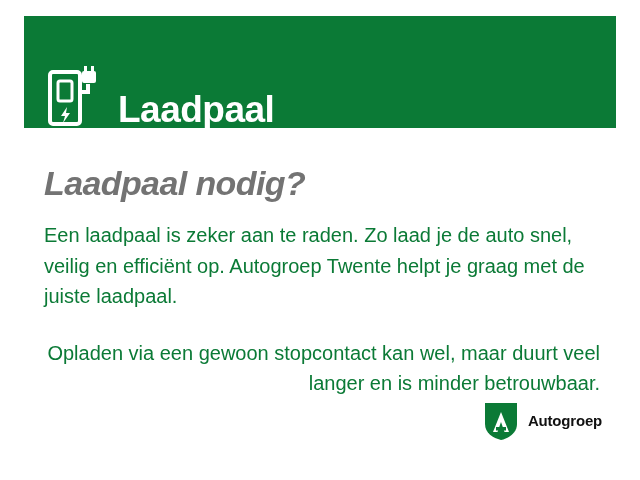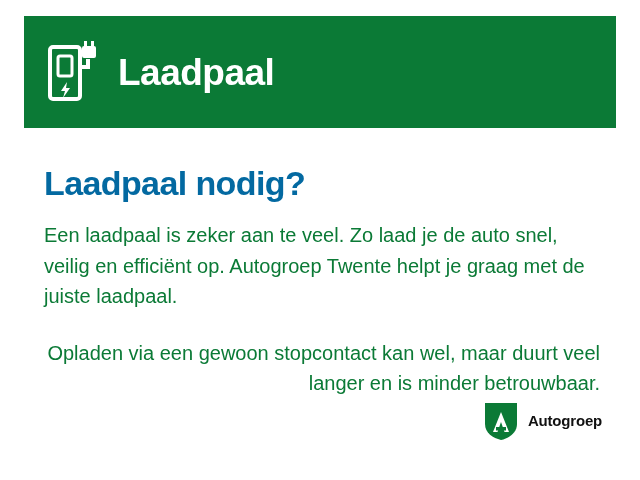--- a/index.html
+++ b/index.html
@@ -20,21 +20,21 @@
   }
   
   .header {
     position: absolute;
     left: 24px;
     top: 16px;
     width: 592px;
     height: 112px;
     background: #0b7a36;
     display: flex;
-    align-items: center;
+    align-items: flex-end;
     padding-left: 24px;
   }
   .header-icon {
     width: 52px;
     height: 62px;
     flex: 0 0 auto;
     margin-right: 18px;
   }
   .header-title {
     color: #ffffff;
@@ -43,26 +43,27 @@
     letter-spacing: -0.5px;
     line-height: 1;
   }
   .content {
     position: absolute;
     left: 44px;
     top: 165px;
     width: 556px;
   }
   .headline {
-    color: #0369a1;
+    color: #737373;
     font-size: 34px;
     font-weight: bold;
     letter-spacing: -0.6px;
     margin: 0 0 18px 0;
     line-height: 1.1;
+    font-style: italic;
   }
   .para {
     color: #0b7a36;
     font-size: 20px;
     line-height: 1.52;
     margin: 0 0 26px 0;
     font-weight: normal;
   }
   .para:last-child { margin-bottom: 0; text-align: right; }
   .logo {
@@ -111,21 +112,21 @@
         <rect x="34" y="5" width="14" height="12" rx="2" fill="#ffffff"></rect>
         <rect x="36" y="0" width="3" height="6" fill="#ffffff"></rect>
         <rect x="43" y="0" width="3" height="6" fill="#ffffff"></rect>
       </svg>
     </span>
     <div class="header-title">Laadpaal</div>
   </div>
 
   <div class="content">
     <h1 class="headline">Laadpaal nodig?</h1>
-    <p class="para">Een laadpaal is zeker aan te veel. Zo laad je de auto snel, veilig en efficiënt op. Autogroep Twente helpt je graag met de juiste laadpaal.</p>
+    <p class="para">Een laadpaal is zeker aan te raden. Zo laad je de auto snel, veilig en efficiënt op. Autogroep Twente helpt je graag met de juiste laadpaal.</p>
     <p class="para">Opladen via een gewoon stopcontact kan wel, maar duurt veel langer en is minder betrouwbaar.</p>
   </div>
 
   <div class="logo">
     <span class="logo-mark">
       <svg viewBox="0 0 38 42" width="38" height="42" aria-hidden="true">
         <path d="M3 3 H35 V24 C35 33 27 38 19 40 C11 38 3 33 3 24 Z" fill="#0b7a36"></path>
         <path d="M19 12 L27 32 H22.5 L19 22 L15.5 32 H11 Z" fill="#ffffff"></path>
         <rect x="14" y="27" width="10" height="3.5" fill="#0b7a36"></rect>
       </svg>

